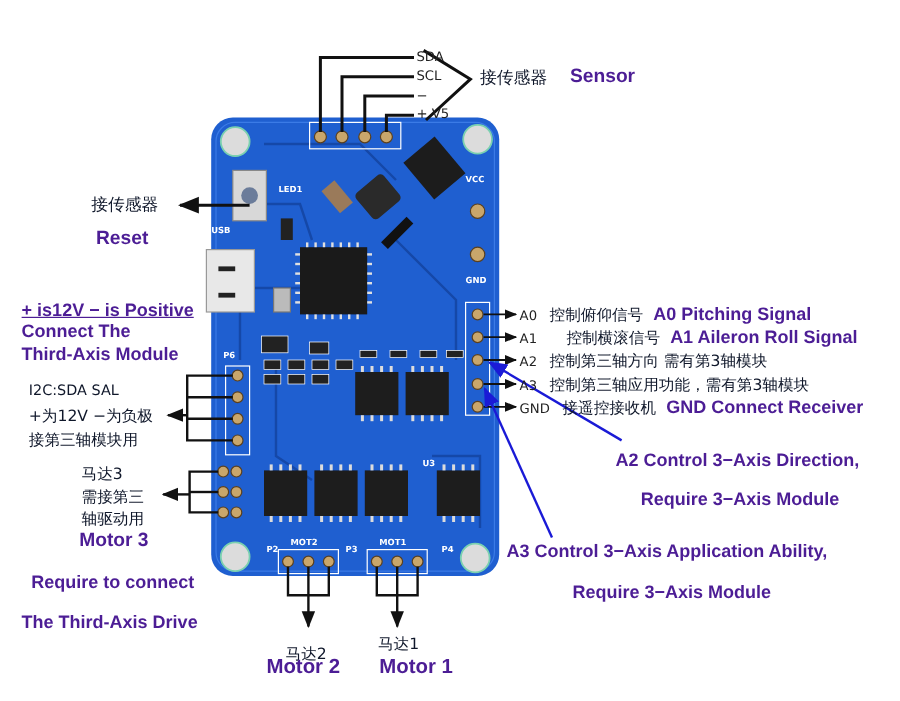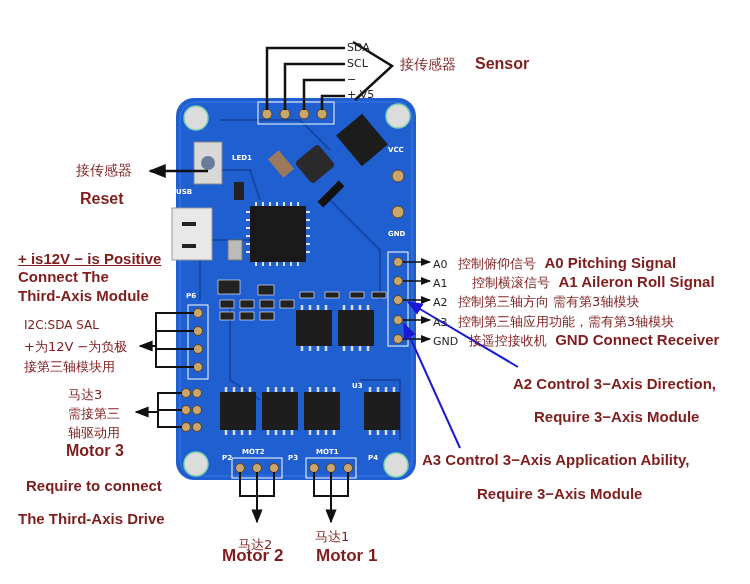--- a/index.html
+++ b/index.html
@@ -1,20 +1,20 @@
 <!DOCTYPE html>
 <html><head>
 <meta charset="utf-8">
 <style>
   html, body { margin:0; padding:0; background:#ffffff; }
   body { width:750px; height:584px; position:relative; overflow:hidden;
          font-family:"Liberation Sans", "DejaVu Sans", sans-serif; color:#111; }
   .abs { position:absolute; white-space:nowrap; }
-  .cn { font-family:"DejaVu Sans", sans-serif; font-size:13px; color:#7f1d1d; }
-  .en { font-weight:bold; font-size:15px; color:#7f1d1d; font-family:"Liberation Sans", sans-serif; }
+  .cn { font-family:"DejaVu Sans", sans-serif; font-size:13px; color:#0f172a; }
+  .en { font-weight:bold; font-size:15px; color:#4c1d95; font-family:"Liberation Sans", sans-serif; }
   .mono { font-family:"DejaVu Sans", sans-serif; font-size:11px; color:#222; }
   svg { position:absolute; left:0; top:0; }
   .lbl { font-family:"DejaVu Sans", sans-serif; font-size:7px; fill:#ffffff; font-weight:bold; }
 </style>
 </head>
 <body>
 
 <svg width="750" height="584" viewBox="0 0 750 584">
   <defs>
     <marker id="ah" viewBox="0 0 10 10" refX="9" refY="5" markerWidth="7" markerHeight="7" orient="auto">

